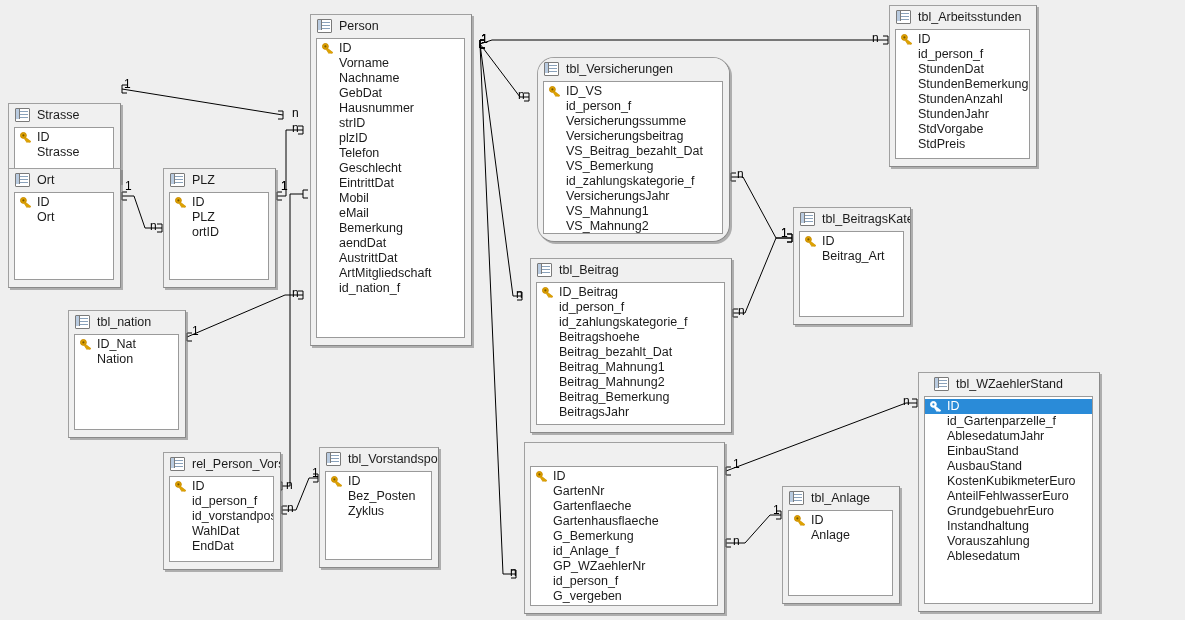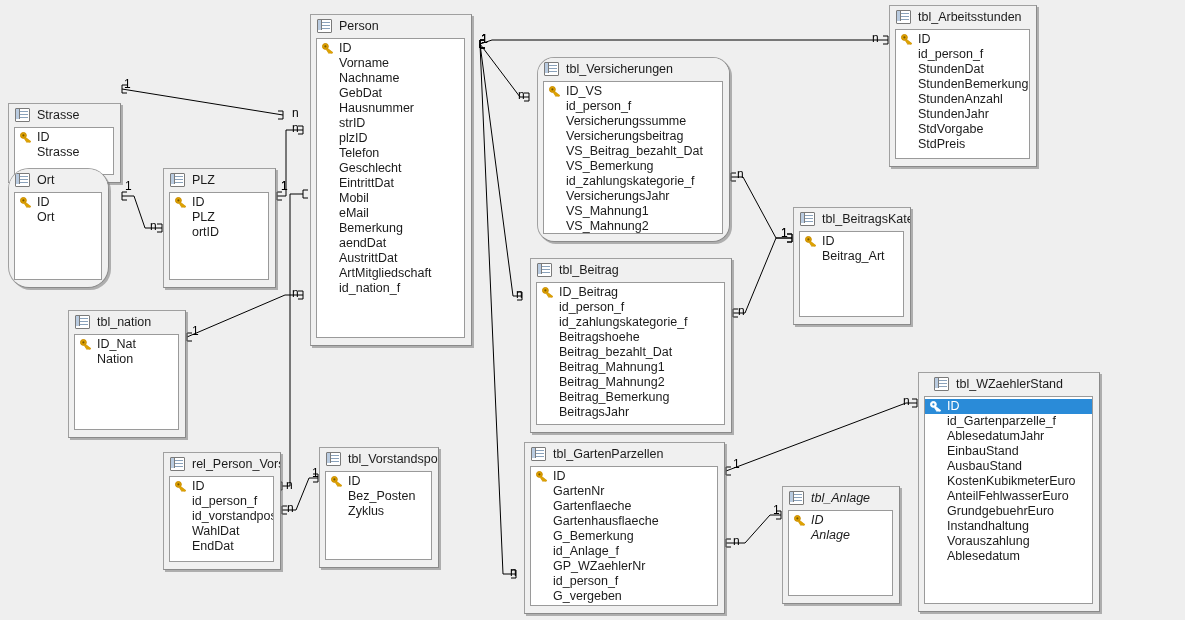--- a/index.html
+++ b/index.html
@@ -152,21 +152,21 @@
       </div>
       <div class="tw-fields">
         <div class="fld pk"><svg class="keyico" viewBox="0 0 12 11">
             <circle cx="3.4" cy="3.4" r="2.9" fill="#e0a400" stroke="#c98b00" stroke-width="1"></circle>
             <circle cx="3.4" cy="3.4" r="1.1" fill="#7a5600"></circle>
             <path d="M5.2 5.0 L11 9.6 L9.6 10.6 L8.8 10.0 L8.2 10.6 L7.4 10.0 L6.9 10.5 L4.2 6.6 Z" fill="#e0a400" stroke="#c98b00" stroke-width="0.6" stroke-linejoin="round"></path>
           </svg><span>ID</span></div>
         <div class="fld"><span>Strasse</span></div>
       </div>
     </div>
-    <div class="table-win" style="left: 8px; top: 168px; width: 101px; height: 120px; border-radius: 21px;">
+    <div class="table-win" style="left: 8px; top: 168px; width: 113px; height: 120px;">
       <div class="tw-title">
         <span class="tw-ico"></span>
         <span>Ort</span>
       </div>
       <div class="tw-fields">
         <div class="fld pk"><svg class="keyico" viewBox="0 0 12 11">
             <circle cx="3.4" cy="3.4" r="2.9" fill="#e0a400" stroke="#c98b00" stroke-width="1"></circle>
             <circle cx="3.4" cy="3.4" r="1.1" fill="#7a5600"></circle>
             <path d="M5.2 5.0 L11 9.6 L9.6 10.6 L8.8 10.0 L8.2 10.6 L7.4 10.0 L6.9 10.5 L4.2 6.6 Z" fill="#e0a400" stroke="#c98b00" stroke-width="0.6" stroke-linejoin="round"></path>
           </svg><span>ID</span></div>
@@ -271,24 +271,20 @@
         <div class="fld"><span>id_zahlungskategorie_f</span></div>
         <div class="fld"><span>Beitragshoehe</span></div>
         <div class="fld"><span>Beitrag_bezahlt_Dat</span></div>
         <div class="fld"><span>Beitrag_Mahnung1</span></div>
         <div class="fld"><span>Beitrag_Mahnung2</span></div>
         <div class="fld"><span>Beitrag_Bemerkung</span></div>
         <div class="fld"><span>BeitragsJahr</span></div>
       </div>
     </div>
     <div class="table-win" style="left: 524px; top: 442px; width: 201px; height: 172px;">
-      <div class="tw-title">
-        <span class="tw-ico"></span>
-        <span>tbl_GartenParzellen</span>
-      </div>
       <div class="tw-fields">
         <div class="fld pk"><svg class="keyico" viewBox="0 0 12 11">
             <circle cx="3.4" cy="3.4" r="2.9" fill="#e0a400" stroke="#c98b00" stroke-width="1"></circle>
             <circle cx="3.4" cy="3.4" r="1.1" fill="#7a5600"></circle>
             <path d="M5.2 5.0 L11 9.6 L9.6 10.6 L8.8 10.0 L8.2 10.6 L7.4 10.0 L6.9 10.5 L4.2 6.6 Z" fill="#e0a400" stroke="#c98b00" stroke-width="0.6" stroke-linejoin="round"></path>
           </svg><span>ID</span></div>
         <div class="fld"><span>GartenNr</span></div>
         <div class="fld"><span>Gartenflaeche</span></div>
         <div class="fld"><span>Gartenhausflaeche</span></div>
         <div class="fld"><span>G_Bemerkung</span></div>
@@ -305,21 +301,21 @@
       </div>
       <div class="tw-fields">
         <div class="fld pk"><svg class="keyico" viewBox="0 0 12 11">
             <circle cx="3.4" cy="3.4" r="2.9" fill="#e0a400" stroke="#c98b00" stroke-width="1"></circle>
             <circle cx="3.4" cy="3.4" r="1.1" fill="#7a5600"></circle>
             <path d="M5.2 5.0 L11 9.6 L9.6 10.6 L8.8 10.0 L8.2 10.6 L7.4 10.0 L6.9 10.5 L4.2 6.6 Z" fill="#e0a400" stroke="#c98b00" stroke-width="0.6" stroke-linejoin="round"></path>
           </svg><span>ID</span></div>
         <div class="fld"><span>Beitrag_Art</span></div>
       </div>
     </div>
-    <div class="table-win" style="left: 782px; top: 486px; width: 118px; height: 118px; font-style: italic;">
+    <div class="table-win" style="left: 782px; top: 486px; width: 118px; height: 118px;">
       <div class="tw-title">
         <span class="tw-ico"></span>
         <span>tbl_Anlage</span>
       </div>
       <div class="tw-fields">
         <div class="fld pk"><svg class="keyico" viewBox="0 0 12 11">
             <circle cx="3.4" cy="3.4" r="2.9" fill="#e0a400" stroke="#c98b00" stroke-width="1"></circle>
             <circle cx="3.4" cy="3.4" r="1.1" fill="#7a5600"></circle>
             <path d="M5.2 5.0 L11 9.6 L9.6 10.6 L8.8 10.0 L8.2 10.6 L7.4 10.0 L6.9 10.5 L4.2 6.6 Z" fill="#e0a400" stroke="#c98b00" stroke-width="0.6" stroke-linejoin="round"></path>
           </svg><span>ID</span></div>

